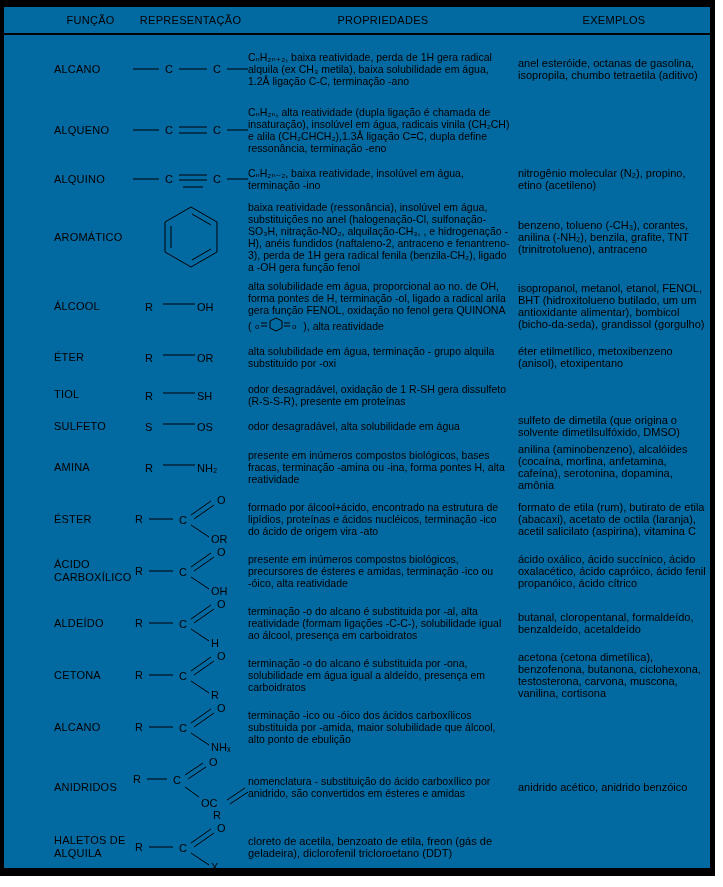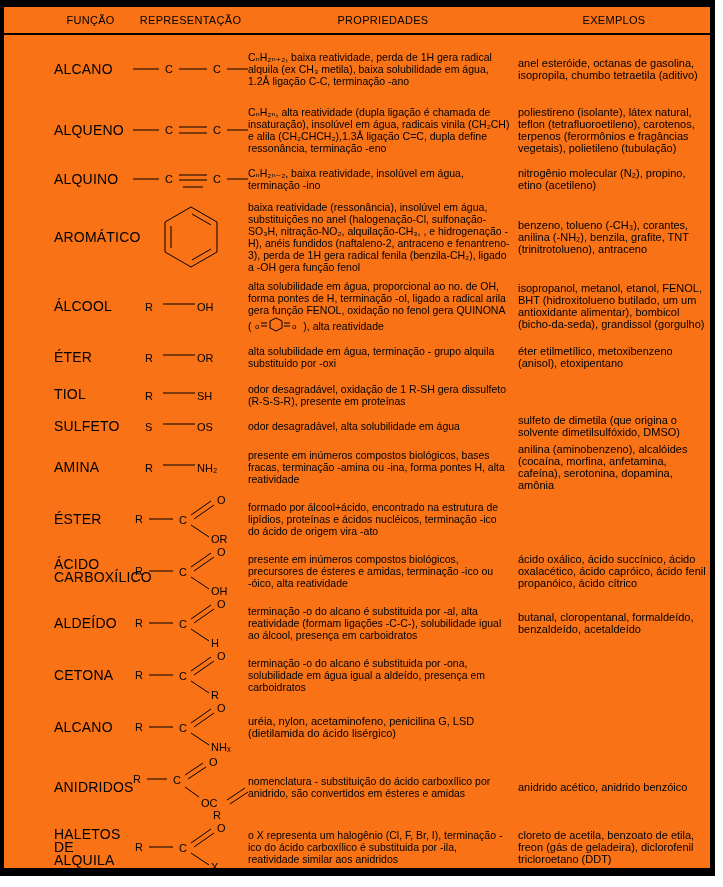--- a/index.html
+++ b/index.html
@@ -9,40 +9,40 @@
     overflow: hidden;
     font-family: "Liberation Sans", "DejaVu Sans", sans-serif;
     color: #000;
   }
   .frame {
     position: absolute; top: 0; left: 0;
     width: 715px; height: 876px;
     box-sizing: border-box;
     border-style: solid; border-color: #000;
     border-width: 7px 5px 8px 4px;
-    background: #f97316;
+    background: #0369a1;
     overflow: hidden;
   }
   .hdr, .row {
     display: grid;
     grid-template-columns: 85px 115px 270px 1fr;
     padding-left: 44px;
   }
   .hdr {
     height: 26px;
     align-items: center;
     border-bottom: 2px solid #000;
     font-size: 11px;
     letter-spacing: 0.3px;
   }
   .hdr span { text-align: center; white-space: nowrap; }
   .rows { padding-top: 3px; }
   .row { align-items: center; }
   .cell-funcao {
-    font-size: 14px;
+    font-size: 11px;
     letter-spacing: 0.2px;
     padding-left: 6px;
     white-space: pre-line;
     line-height: 13px;
   }
   .cell-repr { display: flex; justify-content: center; align-items: center; }
   .cell-props {
     font-size: 10.5px; line-height: 12px;
     padding-right: 8px; padding-top: 2px; padding-bottom: 2px;
   }
@@ -87,21 +87,20 @@
           <svg width="120" height="28">
             <line x1="0" y1="14" x2="26" y2="14"></line>
             <text x="32" y="18" font-size="11">C</text>
             <line x1="46" y1="11" x2="74" y2="11"></line>
             <line x1="46" y1="17" x2="74" y2="17"></line>
             <text x="80" y="18" font-size="11">C</text>
             <line x1="94" y1="14" x2="120" y2="14"></line>
           </svg>
         </div>
     <div class="cell-props">CₙH₂ₙ, alta reatividade (dupla ligação é chamada de insaturação), insolúvel em água, radicais vinila (CH₂CH) e alila (CH₂CHCH₂),1.3Å  ligação C=C, dupla define ressonância, terminação -eno</div>
-    <div class="cell-ex">poliestireno (isolante), látex natural, teflon (tetrafluoroetileno), carotenos, terpenos (ferormônios e fragâncias vegetais), polietileno (tubulação)</div>
   </div>
       <div class="row" style="min-height: 38px;">
     <div class="cell-funcao">ALQUINO</div>
     <div class="cell-repr">
           <svg width="120" height="28">
             <line x1="0" y1="14" x2="26" y2="14"></line>
             <text x="32" y="18" font-size="11">C</text>
             <line x1="46" y1="10" x2="74" y2="10"></line>
             <line x1="46" y1="15" x2="74" y2="15"></line>
             <line x1="50" y1="22" x2="70" y2="22"></line>
@@ -200,20 +199,21 @@
             <line x1="16" y1="26" x2="40" y2="26"></line>
             <text x="46" y="31" font-size="11">C</text>
             <line x1="58" y1="22" x2="78" y2="8"></line>
             <line x1="61" y1="26" x2="81" y2="12"></line>
             <text x="84" y="11" font-size="11">O</text>
             <line x1="58" y1="32" x2="76" y2="44"></line>
             <text x="78" y="50" font-size="11">OR</text>
           </svg>
         </div>
     <div class="cell-props">formado por álcool+ácido, encontrado na estrutura de lipídios, proteínas e ácidos nucléicos, terminação -ico do ácido de origem vira -ato</div>
+    <div class="cell-ex">formato de etila (rum), butirato de etila (abacaxi), acetato de octila (laranja), acetil salicilato (aspirina), vitamina C</div>
   </div>
       <div class="row" style="min-height: 50px;">
     <div class="cell-funcao">ÁCIDO
 CARBOXÍLICO</div>
     <div class="cell-repr">
           <svg width="120" height="52">
             <text x="2" y="30" font-size="11">R</text>
             <line x1="16" y1="26" x2="40" y2="26"></line>
             <text x="46" y="31" font-size="11">C</text>
             <line x1="58" y1="22" x2="78" y2="8"></line>
@@ -251,36 +251,37 @@
             <line x1="16" y1="26" x2="40" y2="26"></line>
             <text x="46" y="31" font-size="11">C</text>
             <line x1="58" y1="22" x2="78" y2="8"></line>
             <line x1="61" y1="26" x2="81" y2="12"></line>
             <text x="84" y="11" font-size="11">O</text>
             <line x1="58" y1="32" x2="76" y2="44"></line>
             <text x="78" y="50" font-size="11">R</text>
           </svg>
         </div>
     <div class="cell-props">terminação -o do alcano é substituida por -ona, solubilidade em água igual a aldeído, presença em carboidratos</div>
+    <div class="cell-ex">acetona (cetona dimetílica), benzofenona, butanona, ciclohexona, testosterona, carvona, muscona, vanilina, cortisona</div>
   </div>
       <div class="row" style="min-height: 52px;">
     <div class="cell-funcao">ALCANO</div>
     <div class="cell-repr">
           <svg width="120" height="52">
             <text x="2" y="30" font-size="11">R</text>
             <line x1="16" y1="26" x2="40" y2="26"></line>
             <text x="46" y="31" font-size="11">C</text>
             <line x1="58" y1="22" x2="78" y2="8"></line>
             <line x1="61" y1="26" x2="81" y2="12"></line>
             <text x="84" y="11" font-size="11">O</text>
             <line x1="58" y1="32" x2="76" y2="44"></line>
             <text x="78" y="50" font-size="11">NHₓ</text>
           </svg>
         </div>
-    <div class="cell-ex">uréia, nylon, acetaminofeno, penicilina G, LSD (dietilamida do ácido lisérgico)</div>
+    <div class="cell-props">terminação -ico ou -óico dos ácidos carboxílicos substituida por -amida, maior solubilidade que álcool, alto ponto de ebulição</div>
   </div>
       <div class="row" style="min-height: 64px;">
     <div class="cell-funcao">ANIDRIDOS</div>
     <div class="cell-repr">
           <svg width="150" height="68">
             <text x="0" y="30" font-size="11">R</text>
             <line x1="14" y1="26" x2="34" y2="26"></line>
             <text x="40" y="31" font-size="11">C</text>
             <line x1="52" y1="22" x2="70" y2="10"></line>
             <line x1="55" y1="26" x2="73" y2="14"></line>
@@ -304,17 +305,16 @@
             <text x="2" y="30" font-size="11">R</text>
             <line x1="16" y1="26" x2="40" y2="26"></line>
             <text x="46" y="31" font-size="11">C</text>
             <line x1="58" y1="22" x2="78" y2="8"></line>
             <line x1="61" y1="26" x2="81" y2="12"></line>
             <text x="84" y="11" font-size="11">O</text>
             <line x1="58" y1="32" x2="76" y2="44"></line>
             <text x="78" y="50" font-size="11">X</text>
           </svg>
         </div>
-    <div class="cell-props">o X representa um halogênio (Cl, F, Br, I), terminação -ico do ácido carboxílico é substituida por -ila, reatividade similar aos anidridos</div>
     <div class="cell-ex">cloreto de acetila, benzoato de etila, freon (gás de geladeira), diclorofenil tricloroetano (DDT)</div>
   </div>
     </div>
 </div>
 
 </body></html>

